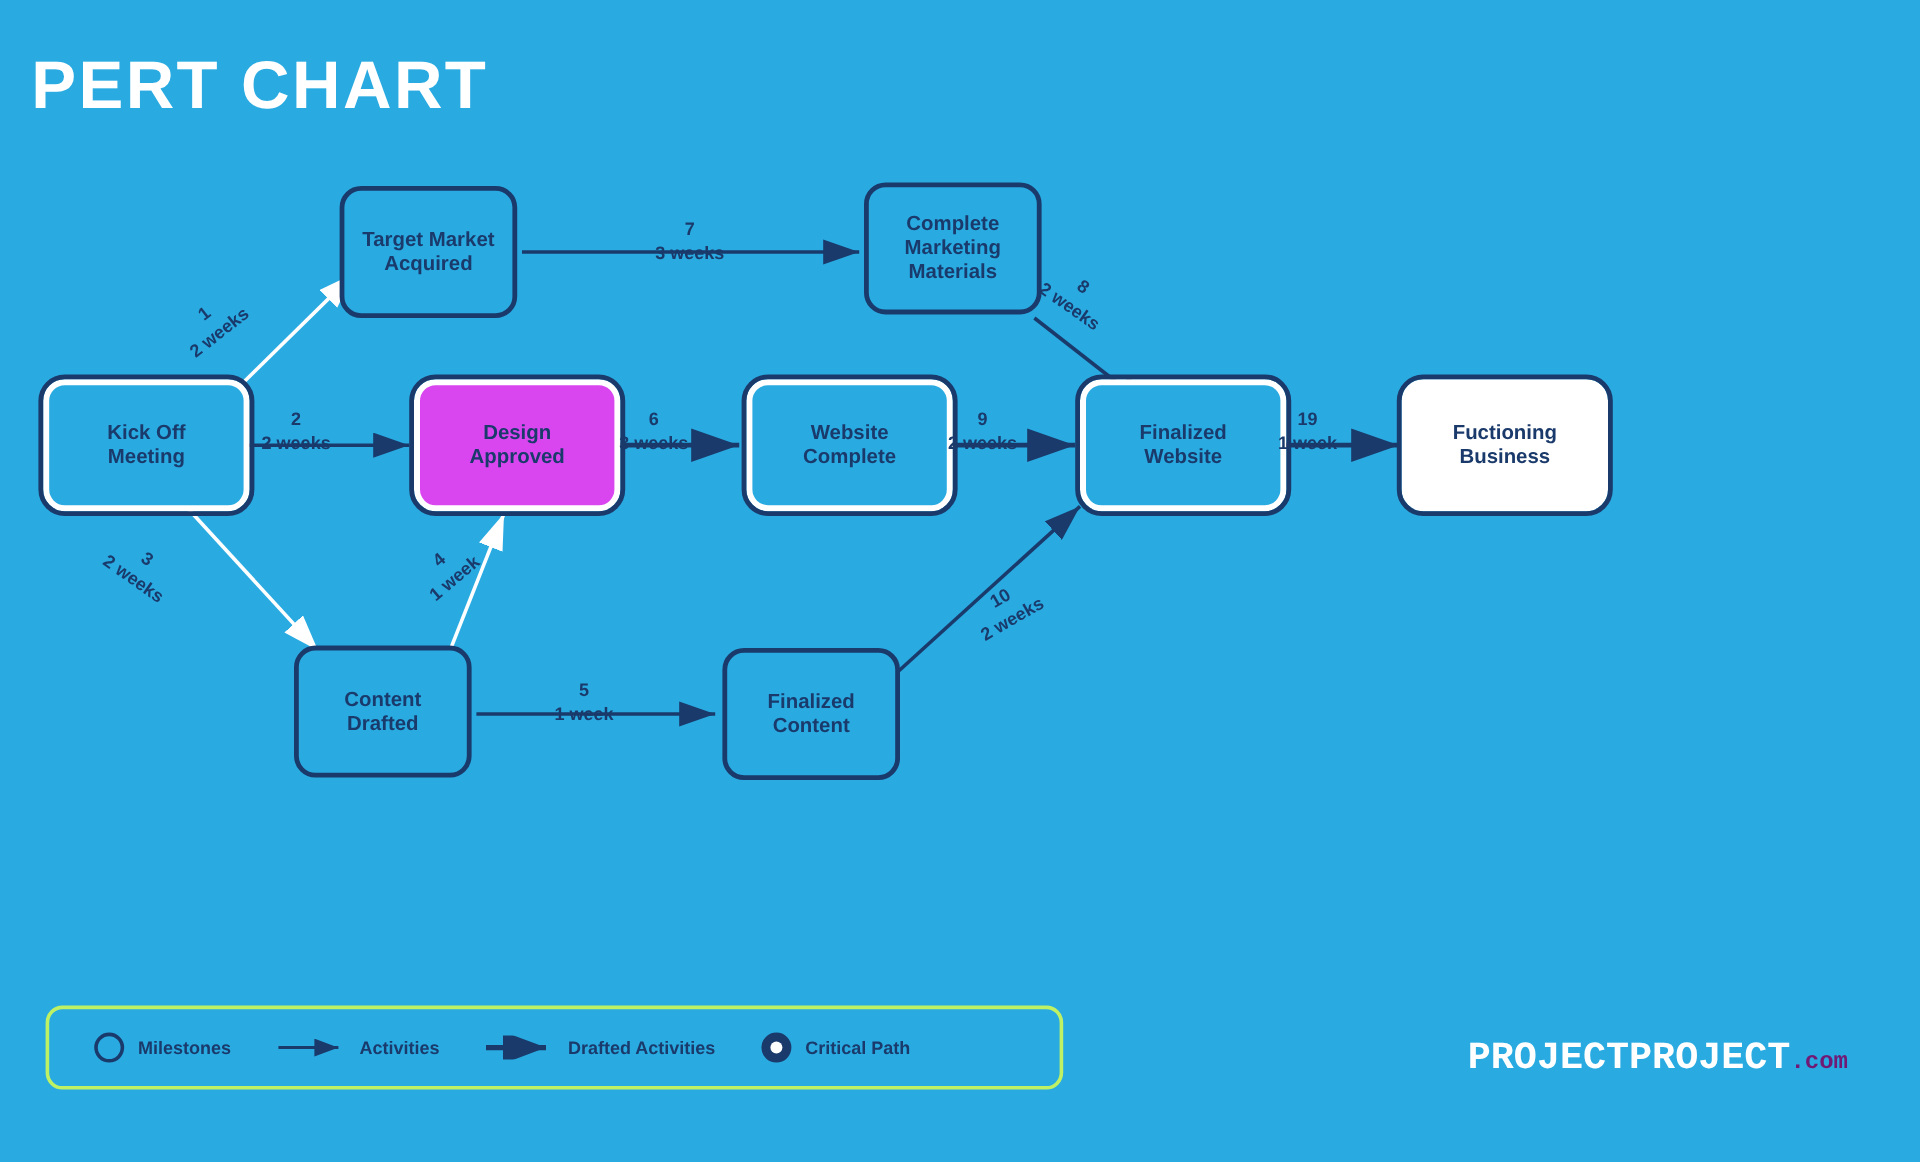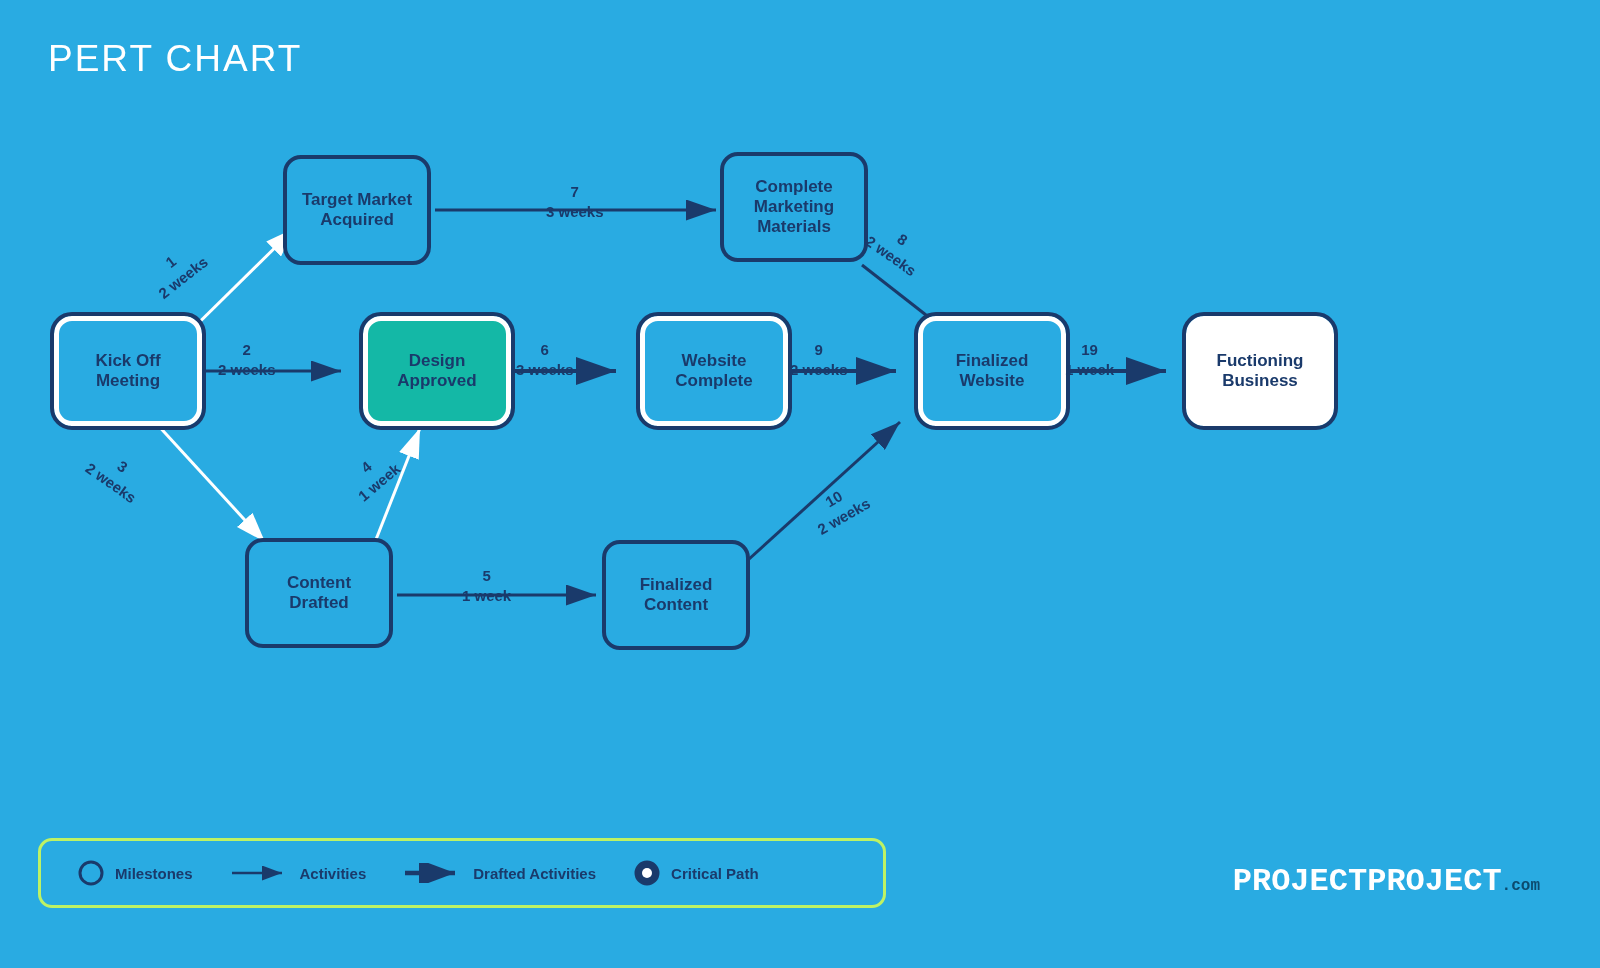--- a/index.html
+++ b/index.html
@@ -7,23 +7,23 @@
       background: #29ABE2;
       width: 1600px;
       height: 968px;
       overflow: hidden;
       font-family: 'Arial', sans-serif;
       position: relative;
     }
     .page-title {
       position: absolute;
       top: 38px;
-      left: 48px;
-      font-size: 37px;
-      font-weight: 400;
+      left: 26px;
+      font-size: 56px;
+      font-weight: 700;
       color: white;
       letter-spacing: 2px;
     }
     
     .node {
       position: absolute;
       display: flex;
       align-items: center;
       justify-content: center;
       text-align: center;
@@ -34,23 +34,22 @@
       background: #29ABE2;
     }
     .node-regular {
       border: 4px solid #1a3a6b;
       width: 148px;
       height: 110px;
     }
     .node-critical {
       border: 5px solid white;
       outline: 4px solid #1a3a6b;
-      width: 148px;
+      width: 172px;
       height: 110px;
-      margin-left: 18px;
     }
     
     .arrow-label {
       position: absolute;
       color: #1a3a6b;
       font-weight: 700;
       font-size: 15px;
       text-align: center;
       line-height: 1.3;
     }
@@ -138,21 +137,21 @@
 </svg>
 
 <div class="node node-critical" style="left:36px; top:316px; border-color: white; outline: 4px solid #1a3a6b; background:#29ABE2;">
   <span style="color:#1a3a6b; font-weight:800;">Kick Off<br>Meeting</span>
 </div>
 
 <div class="node node-regular" style="left:283px; top:155px;">
   <span>Target Market<br>Acquired</span>
 </div>
 
-<div class="node node-critical" style="left:345px; top:316px; border-color: white; outline: 4px solid #1a3a6b; background:#14b8a6;">
+<div class="node node-critical" style="left:345px; top:316px; border-color: white; outline: 4px solid #1a3a6b; background:#d946ef;">
   <span style="color:#1a3a6b; font-weight:800;">Design<br>Approved</span>
 </div>
 
 <div class="node node-regular" style="left:245px; top:538px;">
   <span>Content<br>Drafted</span>
 </div>
 
 <div class="node node-regular" style="left:720px; top:152px;">
   <span>Complete<br>Marketing<br>Materials</span>
 </div>
@@ -261,14 +260,14 @@
   <div class="legend-item">
     <svg width="28" height="28">
       <circle cx="14" cy="14" r="11" fill="#1a3a6b" stroke="#1a3a6b" stroke-width="3"></circle>
       <circle cx="14" cy="14" r="5" fill="white"></circle>
     </svg>
     <span>Critical Path</span>
   </div>
 </div>
 
 <div class="pm-logo">
-  <span>PROJECT</span><span style="color:white;">PROJECT</span><span style="color:#0c4a6e; font-size:16px;">.com</span>
+  <span>PROJECT</span><span style="color:white;">PROJECT</span><span style="color:#701a75; font-size:20px;">.com</span>
 </div>
 
 </body></html>

